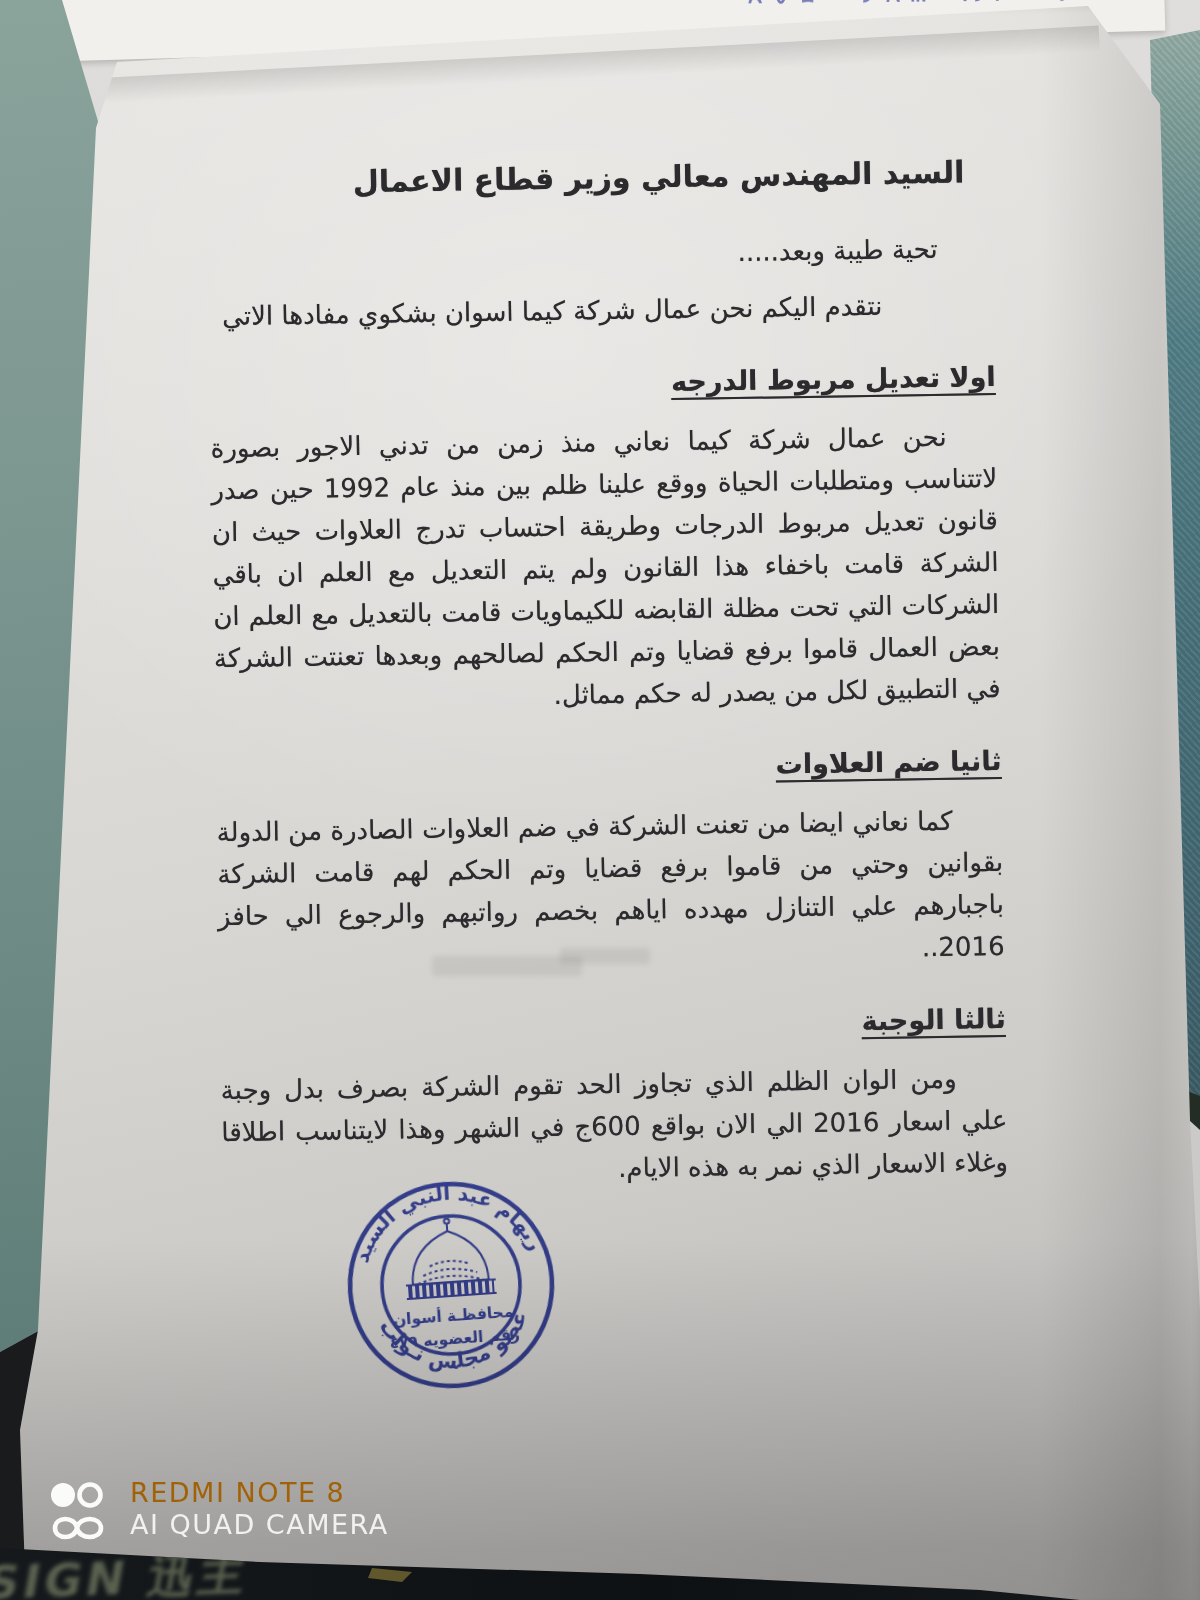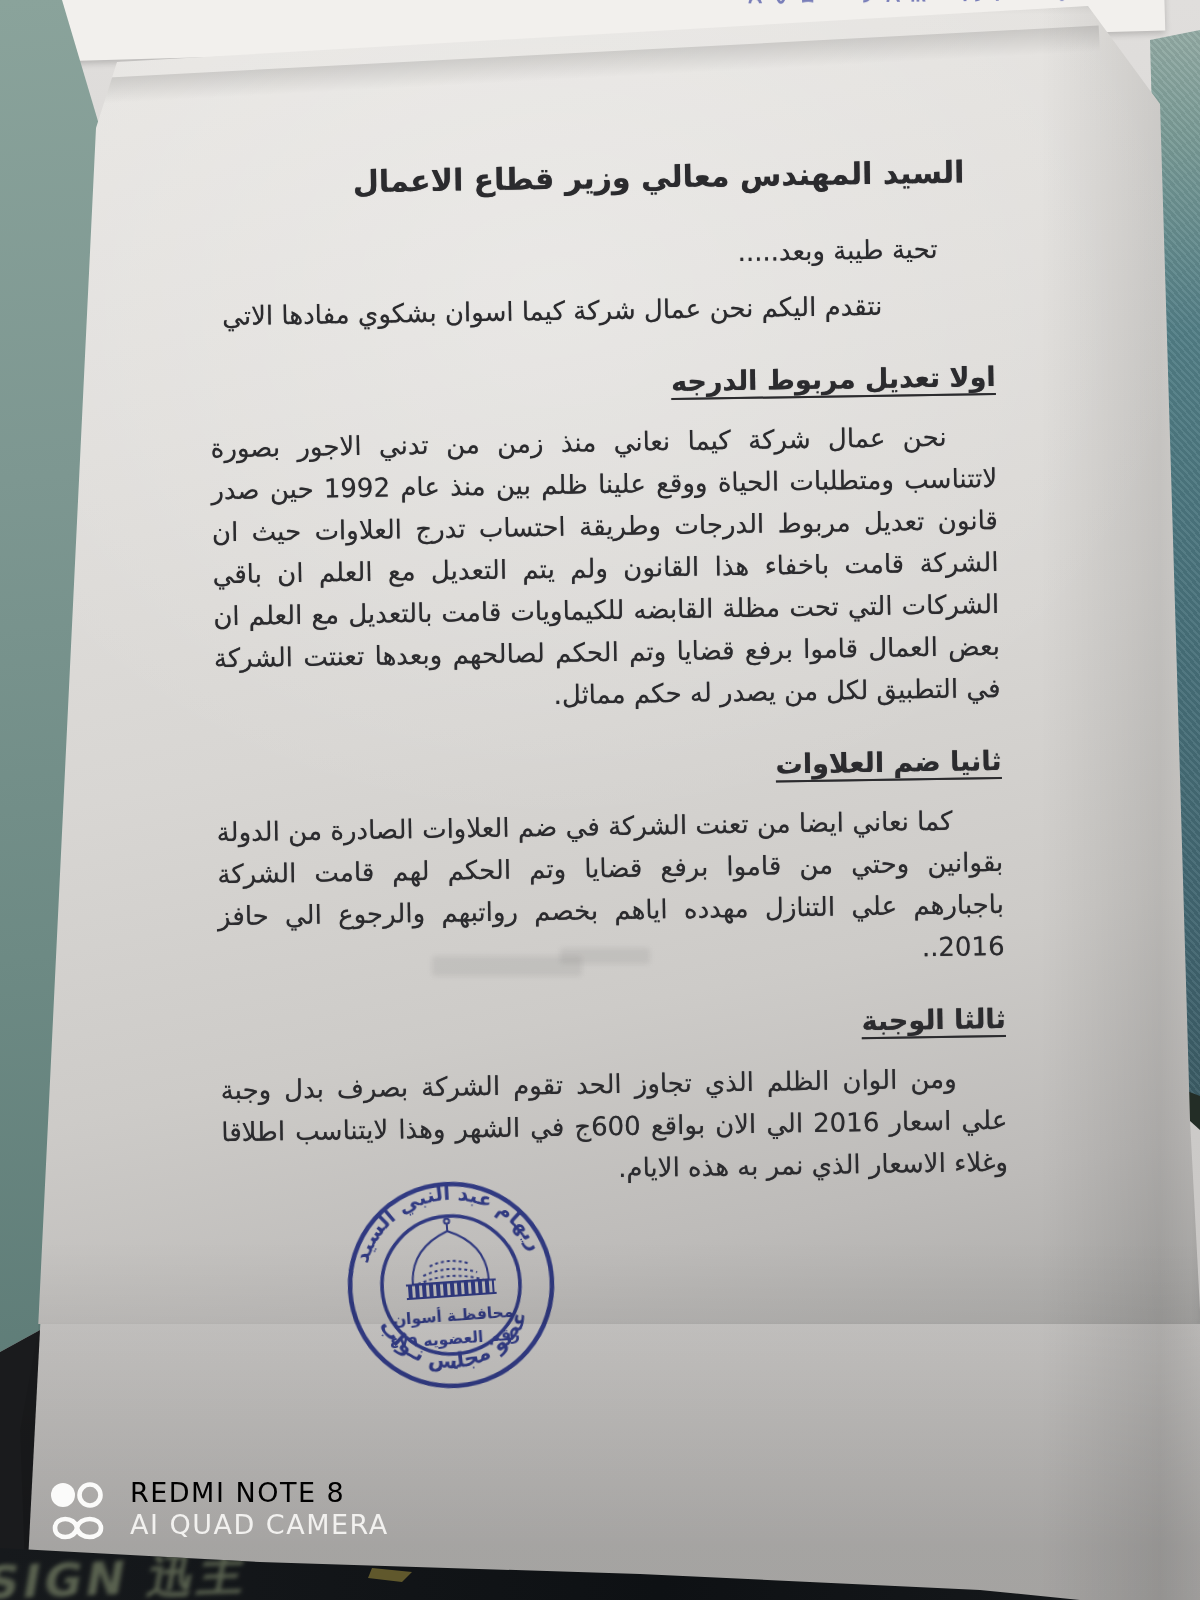--- a/index.html
+++ b/index.html
@@ -23,21 +23,21 @@
     clip-path:polygon(0 32px,40px 10px,26px 280px,0 280px);
     background:#1a1b1d;}
   .teal-right{left:1140px;top:20px;width:60px;height:1120px;
     clip-path:polygon(10px 20px,60px 10px,60px 1085px,38px 1072px);
     background:linear-gradient(180deg,#96ada6 0%,#7b9c97 10%,#527e86 28%,#48717a 55%,#416570 82%,#3a5a62 100%);}
   .teal-right:after{content:"";position:absolute;inset:0;
     background:repeating-linear-gradient(48deg,rgba(255,255,255,.06) 0 2px,rgba(0,0,0,.05) 2px 5px);}
   .dark-notch{left:1168px;top:1080px;width:32px;height:52px;
     clip-path:polygon(6px 6px,32px 16px,32px 50px,12px 32px);background:#232d26;}
   
-  .paper{left:0;top:0;width:1200px;height:1324px;
+  .paper{left:0;top:0;width:1200px;height:1600px;
     clip-path:polygon(117px 62px,1088px 6px,1160px 104px,1176px 640px,1190px 1120px,1200px 1310px,1200px 1600px,26px 1600px,20px 1430px,38px 1330px,96px 128px);
     background:
       radial-gradient(1100px 900px at 46% 22%,rgba(255,255,255,.26),rgba(255,255,255,0) 60%),
       linear-gradient(168deg,#e9e7e4 0%,#e0dedb 30%,#d8d6d3 52%,#cdcbc8 72%,#bdbbb9 88%,#abaaa8 100%);
     box-shadow:inset 0 6px 10px rgba(0,0,0,.10);}
   .paper-shade-right{left:1040px;top:0;width:160px;height:1600px;
     background:linear-gradient(to right,rgba(0,0,0,0),rgba(0,0,0,.10) 75%,rgba(0,0,0,.04));}
   .paper-shade-bottom{left:0;top:1240px;width:1200px;height:360px;
     background:linear-gradient(to bottom,rgba(0,0,0,0),rgba(0,0,0,.16) 85%);}
   .paper-topedge{left:90px;top:52px;width:1010px;height:26px;transform:rotate(-3deg);
@@ -61,21 +61,21 @@
     filter:blur(.4px);mix-blend-mode:multiply;transform:rotate(-4deg);}
   
   .bottom-strip{left:0;top:1540px;width:1200px;height:60px;
     clip-path:polygon(0 8px,260px 22px,640px 34px,980px 50px,1080px 60px,0 60px);
     background:linear-gradient(90deg,#16191c 0%,#0e1114 55%,#171a1d 100%);}
   .strip-text{position:absolute;left:-14px;top:8px;color:#59614f;font-size:46px;font-weight:bold;
     transform:skew(-10deg,-2deg);filter:blur(2.2px);letter-spacing:4px;white-space:nowrap;}
   .olive-sliver{left:368px;top:1566px;width:46px;height:16px;
     clip-path:polygon(4px 2px,44px 6px,34px 16px,0 12px);background:#6e6430;opacity:.85;}
   
-  .wm-text1{left:130px;top:1477px;color:#000000;font-size:27px;letter-spacing:1.5px;font-weight:500;}
+  .wm-text1{left:130px;top:1477px;color:#a16207;font-size:27px;letter-spacing:1.5px;font-weight:500;}
   .wm-text2{left:130px;top:1509px;color:#f2f1ef;font-size:27px;letter-spacing:1.5px;font-weight:400;}
 </style>
 </head>
 <body>
 
 <div class="abs behind-paper">
   <div class="abs handwriting">٢ ٥ ٦ = ٢:٤ ٣ ـ ١٤١ ـ د ٥ ر</div>
 </div>
 <div class="abs teal-left"></div>
 <div class="abs dark-left-corner"></div>

